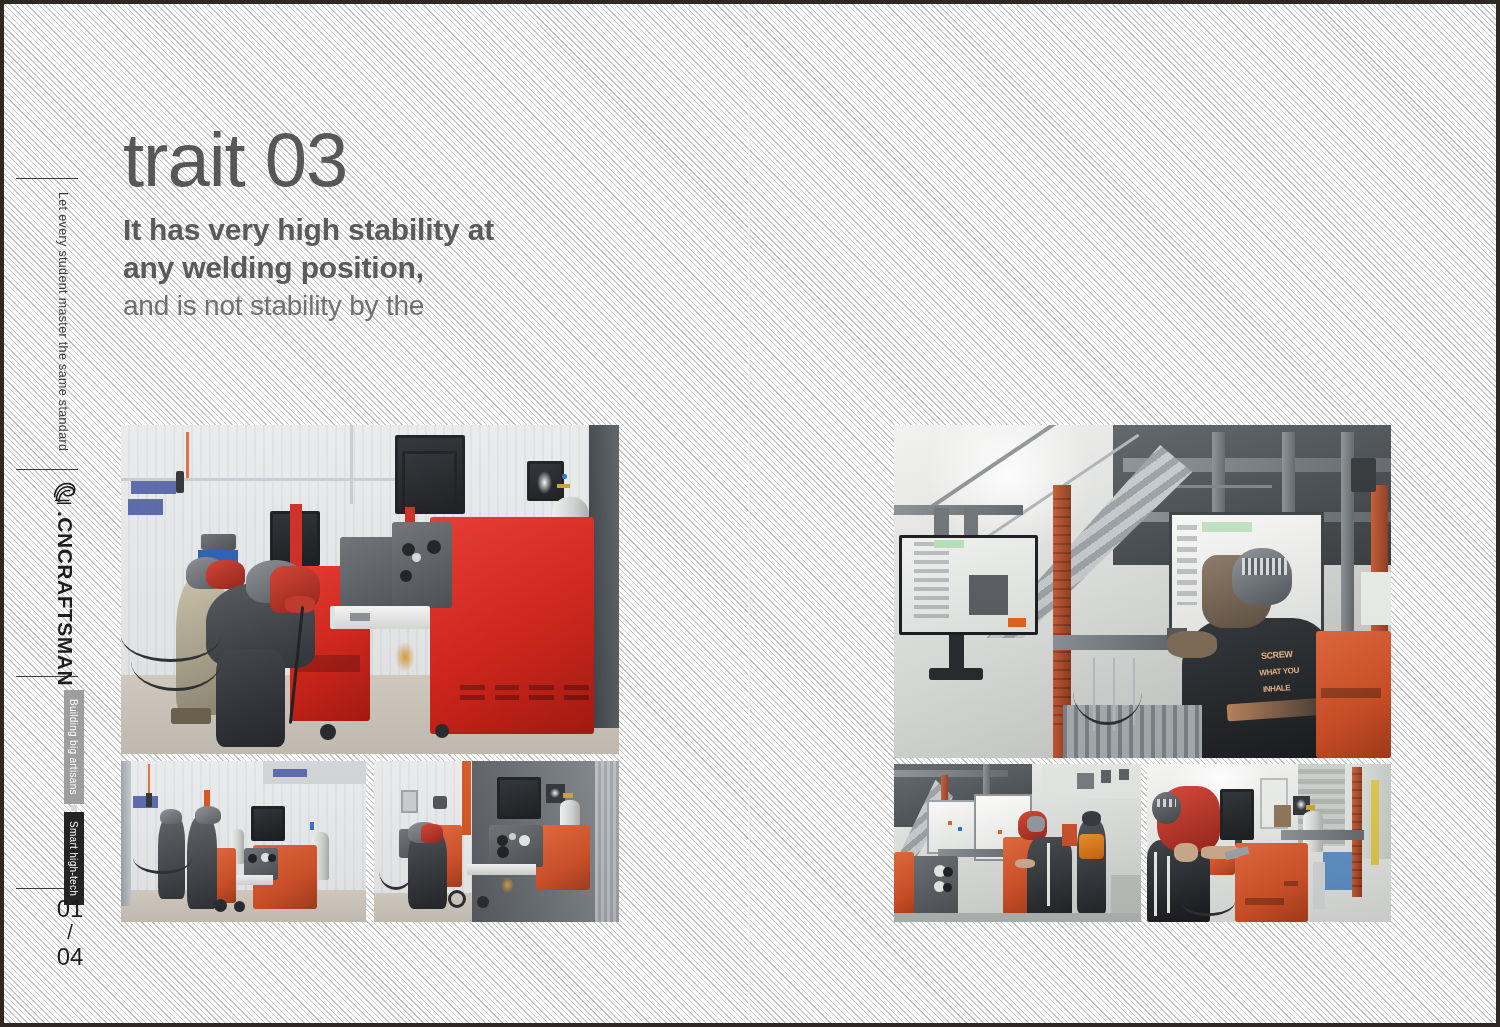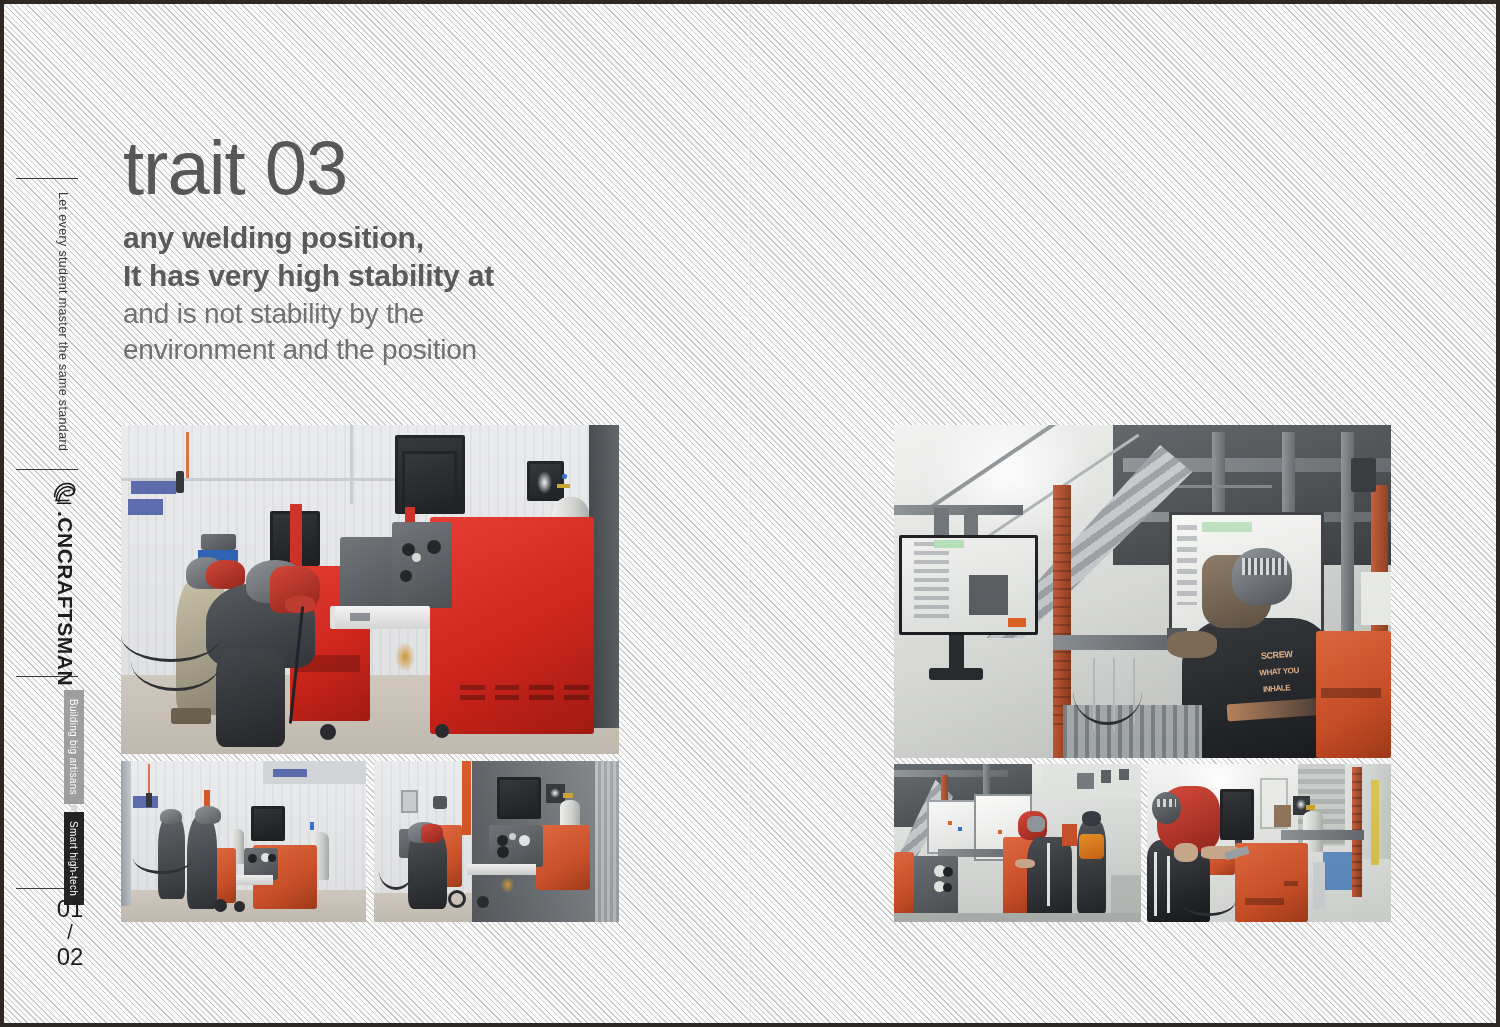--- a/index.html
+++ b/index.html
@@ -169,21 +169,21 @@
     font-size: 24px;
     line-height: 1.08;
     font-weight: 400;
   }
   .pagenum .slash { font-size: 20px; }
 
   
   .headline {
     position: absolute;
     left: 119px;
-    top: 128px;
+    top: 120px;
     width: 620px;
   }
 
   .trait-title {
     font-size: 76px;
     font-weight: 400;
     color: #575757;
     letter-spacing: -1px;
     line-height: 0.96;
   }
@@ -360,35 +360,34 @@
 
     <div class="chips">
       <div class="chip chip-light">Building big artisans</div>
       <div class="chip-sep"></div>
       <div class="chip chip-dark">Smart high-tech</div>
     </div>
 
     <div class="pagenum">
       <div>01</div>
       <div class="slash">/</div>
-      <div>02</div>
+      <div>04</div>
     </div>
   </div>
 
   <div class="headline">
     <div class="trait-title">trait 03</div>
 
     <div class="subhead-strong">
+      <div>It has very high stability at</div>
       <div>any welding position,</div>
-      <div>It has very high stability at</div>
     </div>
 
     <div class="subhead-light">
       <div>and is not stability by the</div>
-      <div>environment and the position</div>
     </div>
   </div>
 
   <div class="photo" id="photo-left-main">
     <div class="scene">
       <div class="wall-panel" style="left:0;top:0;width:100%;height:78%"></div>
       <div class="floor" style="left:0;top:76%;width:100%;height:24%"></div>
 
       <div style="position:absolute;left:0;top:16%;width:62%;height:3px;background:#c9ccd0"></div>
       <div style="position:absolute;left:46%;top:0;width:3px;height:24%;background:#c9ccd0"></div>

